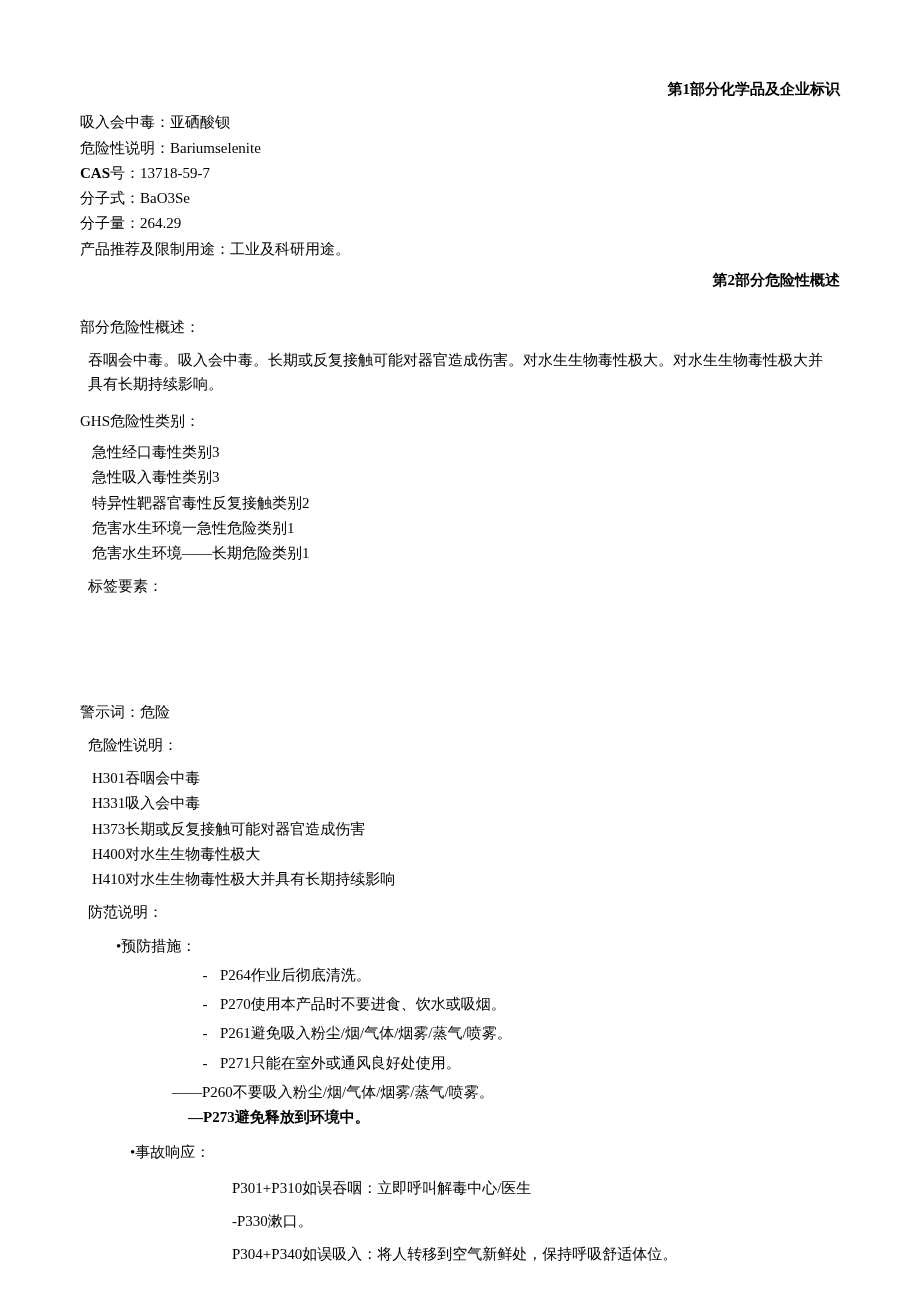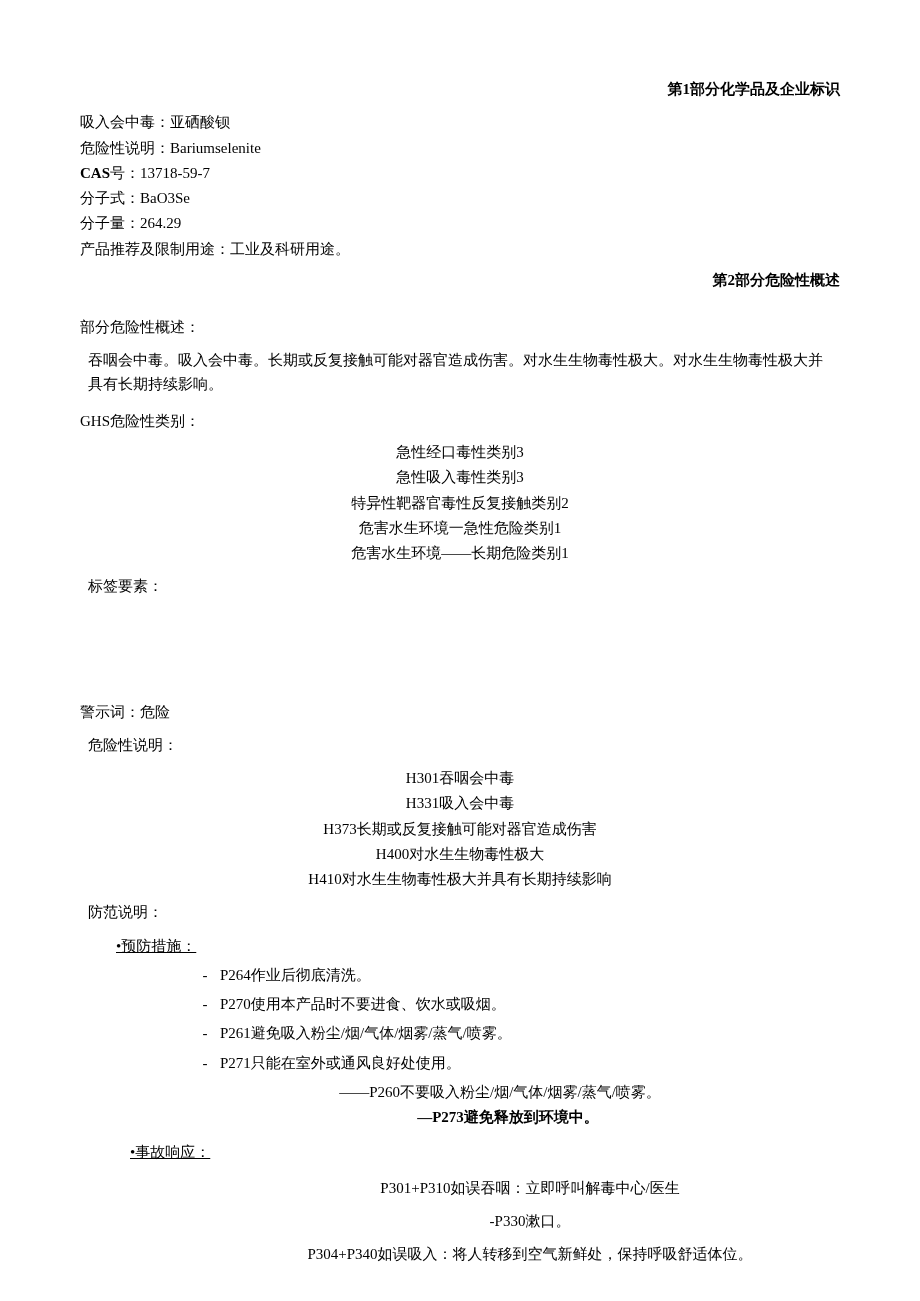--- a/index.html
+++ b/index.html
@@ -32,31 +32,30 @@
     font-weight: normal;
     margin: 14px 0 8px 0;
   }
   .bold-heading .ghs-label {
     font-family: "Times New Roman", serif;
   }
   .para {
     margin: 10px 8px;
   }
   .list-block {
-    margin: 2px 0;
-    text-align: center;
+    margin: 2px 12px;
   }
   .gap-sm { height: 6px; }
   .gap-md { height: 12px; }
   .gap-lg { height: 90px; }
   .indent-1 { padding-left: 36px; }
   .indent-2 { padding-left: 110px; }
   .indent-2b { padding-left: 80px; }
   .indent-3 { padding-left: 140px; }
-  .bullet-line { margin: 4px 0; text-decoration: underline; }
+  .bullet-line { margin: 4px 0; }
   .dash-item { margin: 6px 0; }
   .dash-item .dash { display:inline-block; width: 30px; text-align:center; }
 </style>
 </head>
 <body>
 
 <div class="section-title">
   <span>第</span><span class="num">1</span><span>部分化学品及企业标识</span>
 </div>
 

